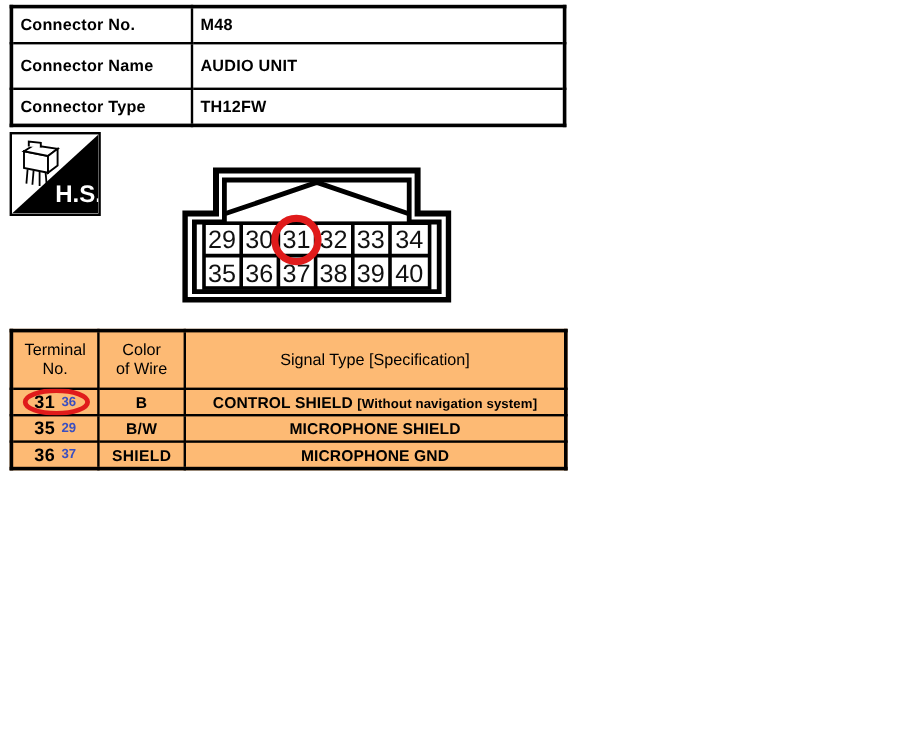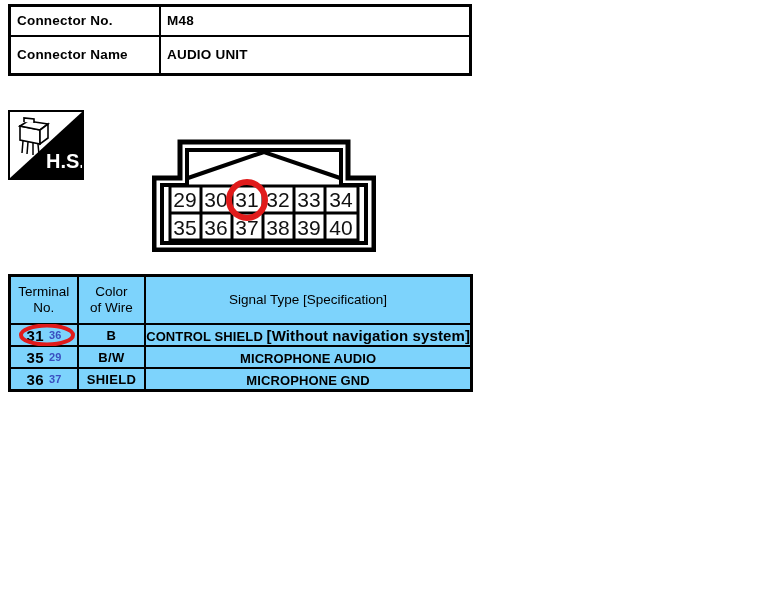--- a/index.html
+++ b/index.html
@@ -75,21 +75,21 @@
   }
 
   
   .term-table {
     position: absolute;
     left: 8px;
     top: 274px;
     width: 465px;
     border-collapse: collapse;
     border: 3px solid #000;
-    background: #7dd3fc;
+    background: #fdba74;
   }
   .term-table th,
   .term-table td {
     border: 2px solid #000;
     text-align: center;
     vertical-align: middle;
     font-size: 13px;
     font-weight: bold;
     padding: 0;
   }
@@ -125,21 +125,21 @@
     font-weight: bold;
     letter-spacing: 0.3px;
   }
   .sig-cell {
     font-size: 13px;
     font-weight: bold;
     letter-spacing: 0.1px;
     white-space: nowrap;
   }
   .sig-spec {
-    font-size: 15px;
+    font-size: 11px;
     font-weight: bold;
   }
 
   
   .red-ellipse {
     position: absolute;
     pointer-events: none;
   }
   .red-ellipse svg { display: block; }
 </style>
@@ -148,20 +148,24 @@
 
 <table class="info-table">
   <tbody>
     <tr class="row-no">
       <td class="info-label">Connector No.</td>
       <td class="info-value">M48</td>
     </tr>
     <tr class="row-name">
       <td class="info-label">Connector Name</td>
       <td class="info-value">AUDIO UNIT</td>
+    </tr>
+    <tr class="row-type">
+      <td class="info-label">Connector Type</td>
+      <td class="info-value">TH12FW</td>
     </tr>
   </tbody>
 </table>
 
 <div class="hs-badge">
   <svg width="72" height="66" viewBox="0 0 72 66">
 
     <polygon points="72,0 72,66 0,66" fill="#000000"></polygon>
 
     <g fill="none" stroke="#000000" stroke-width="1.6">
@@ -247,21 +251,21 @@
       </td>
       <td class="color-cell">B</td>
       <td class="sig-cell"><span>CONTROL SHIELD </span><span class="sig-spec">[Without navigation system]</span></td>
     </tr>
 
     <tr>
       <td class="term-cell">
         <span class="term-main">35</span><span class="term-alt" style="color: rgb(58, 79, 192);">29</span>
       </td>
       <td class="color-cell">B/W</td>
-      <td class="sig-cell"><span>MICROPHONE AUDIO</span><span class="sig-spec"></span></td>
+      <td class="sig-cell"><span>MICROPHONE SHIELD</span><span class="sig-spec"></span></td>
     </tr>
 
     <tr>
       <td class="term-cell">
         <span class="term-main">36</span><span class="term-alt" style="color: rgb(58, 79, 192);">37</span>
       </td>
       <td class="color-cell">SHIELD</td>
       <td class="sig-cell"><span>MICROPHONE GND</span><span class="sig-spec"></span></td>
     </tr>
 

